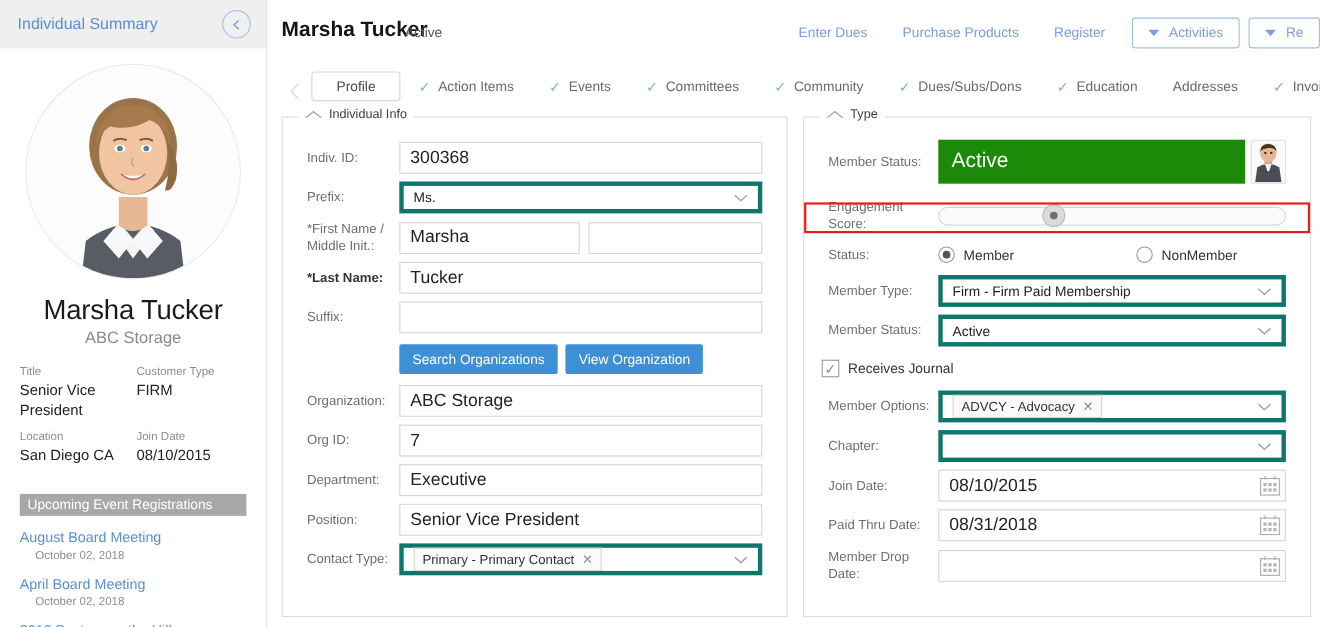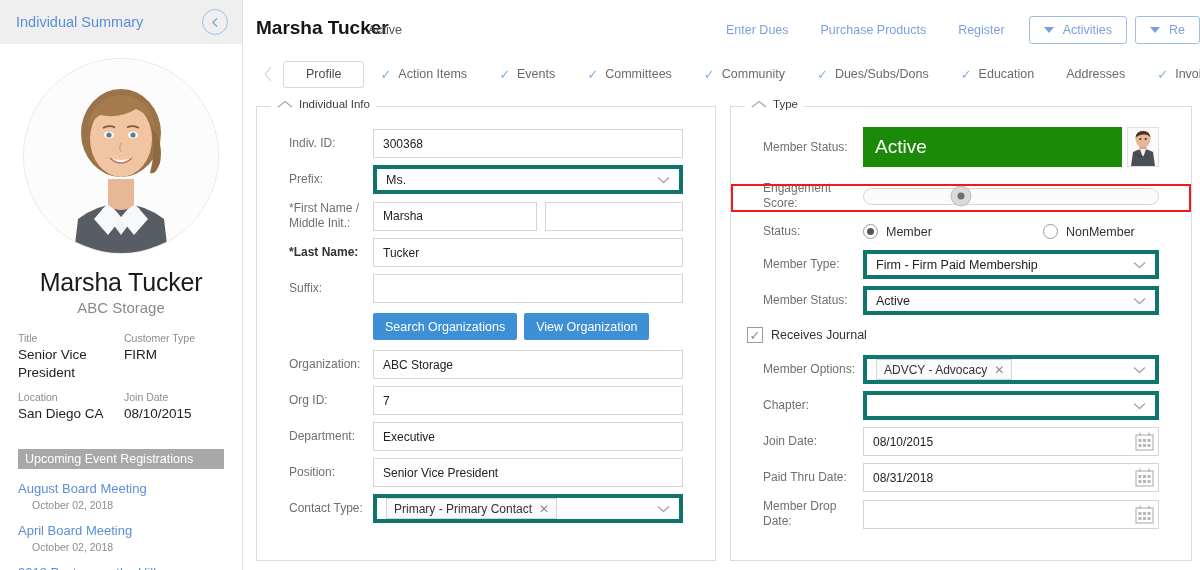--- a/index.html
+++ b/index.html
@@ -80,21 +80,21 @@
     border:1px solid #9ec0e8; border-radius:3px; color:#7c9fe0;
     font-size:12.5px; height:28px; display:flex; align-items:center;
     padding:0 14px; gap:9px; cursor:pointer; margin-left:8px; white-space:nowrap;
     background:#fff;
   }
   .caret { width:0;height:0;border-left:5px solid transparent;border-right:5px solid transparent;border-top:6px solid #7c9fe0; }
 
   
   .tabs-row {
     position:absolute; left:244px; top:56px; right:0; height:36px;
-    display:flex; align-items:center; padding-left:10px;
+    display:flex; align-items:flex-end; padding-left:10px;
   }
   .tab-scroll { color:#dcdcdc; padding:0 8px; cursor:pointer; display:flex; align-items:center;}
   .tab {
     display:flex; align-items:center; gap:7px; padding:0 16px; height:26px;
     font-size:12.5px; color:#6a6a6a; cursor:pointer; white-space:nowrap;
   }
   .tab.active {
     border:1px solid #d8d8d8; border-radius:3px; color:#4a4a4a; background:#fff;
     padding:0 22px; height:27px;
   }
@@ -106,29 +106,29 @@
   }
   .fs-legend {
     position:absolute; top:-9px; left:14px; background:#fff; padding:0 6px;
     font-size:11.5px; color:#3c3c3c; display:flex; align-items:center; gap:6px;
   }
   .chev-up { color:#9a9a9a; display:flex; }
 
   .left-fs { left:256px; top:106px; width:460px; height:455px; }
   .right-fs { left:730px; top:106px; width:462px; height:455px; }
 
-  .row { display:flex; align-items:center; margin:0 32px; }
+  .row { display:flex; align-items:center; margin:0 22px; }
   .lbl {
     width:84px; flex:0 0 84px; font-size:12px; color:#6f6f6f; line-height:1.25;
   }
   .lbl.bold { color:#333; font-weight:bold; }
   .lbl.w100 { width:100px; flex-basis:100px; }
   .inp {
     flex:1; height:29px; border:1px solid #d5d5d5; background:#fff;
-    display:flex; align-items:center; padding:0 9px; font-size:12px; color:#222;
+    display:flex; align-items:center; padding:0 9px; font-size:16px; color:#222;
     position:relative; cursor:text;
   }
   .sel {
     flex:1; height:29px; border:4px solid #0f766e; background:#fff;
     display:flex; align-items:center; padding:0 30px 0 9px; font-size:12.5px;
     color:#222; position:relative; cursor:pointer;
   }
   .sel-caret {
     position:absolute; right:9px; top:50%; transform:translateY(-50%);
     color:#a5a5a5; display:flex;

